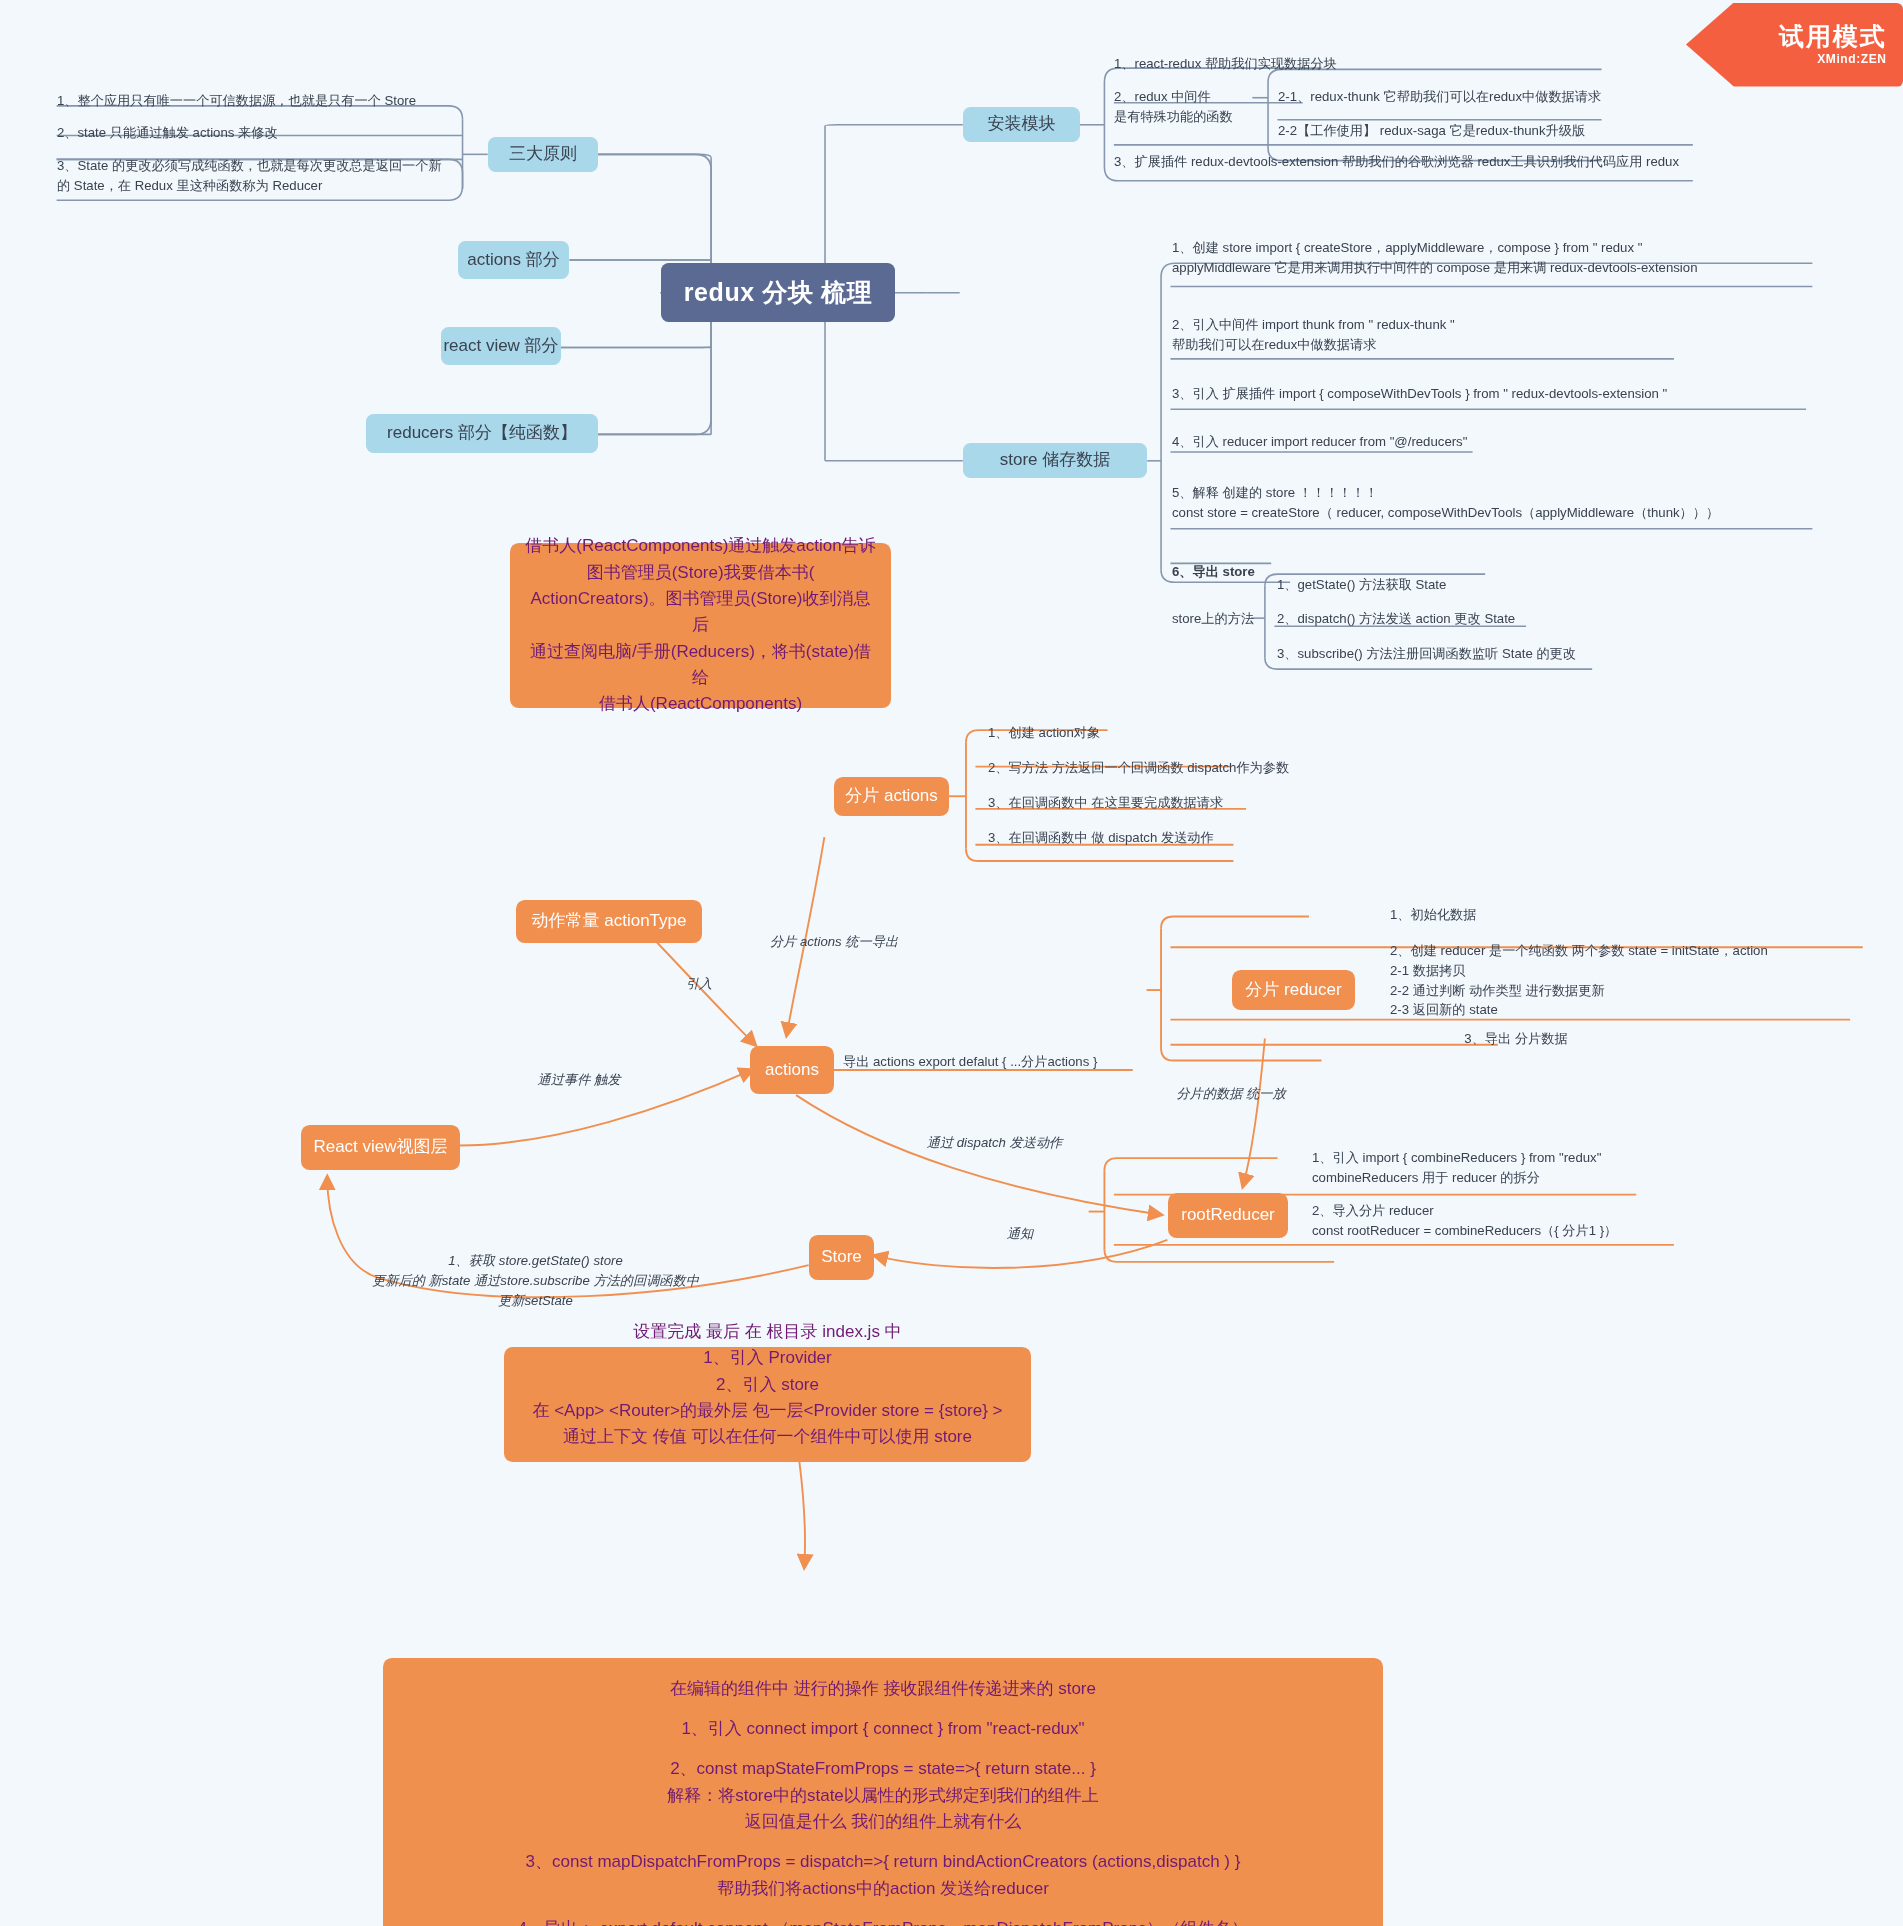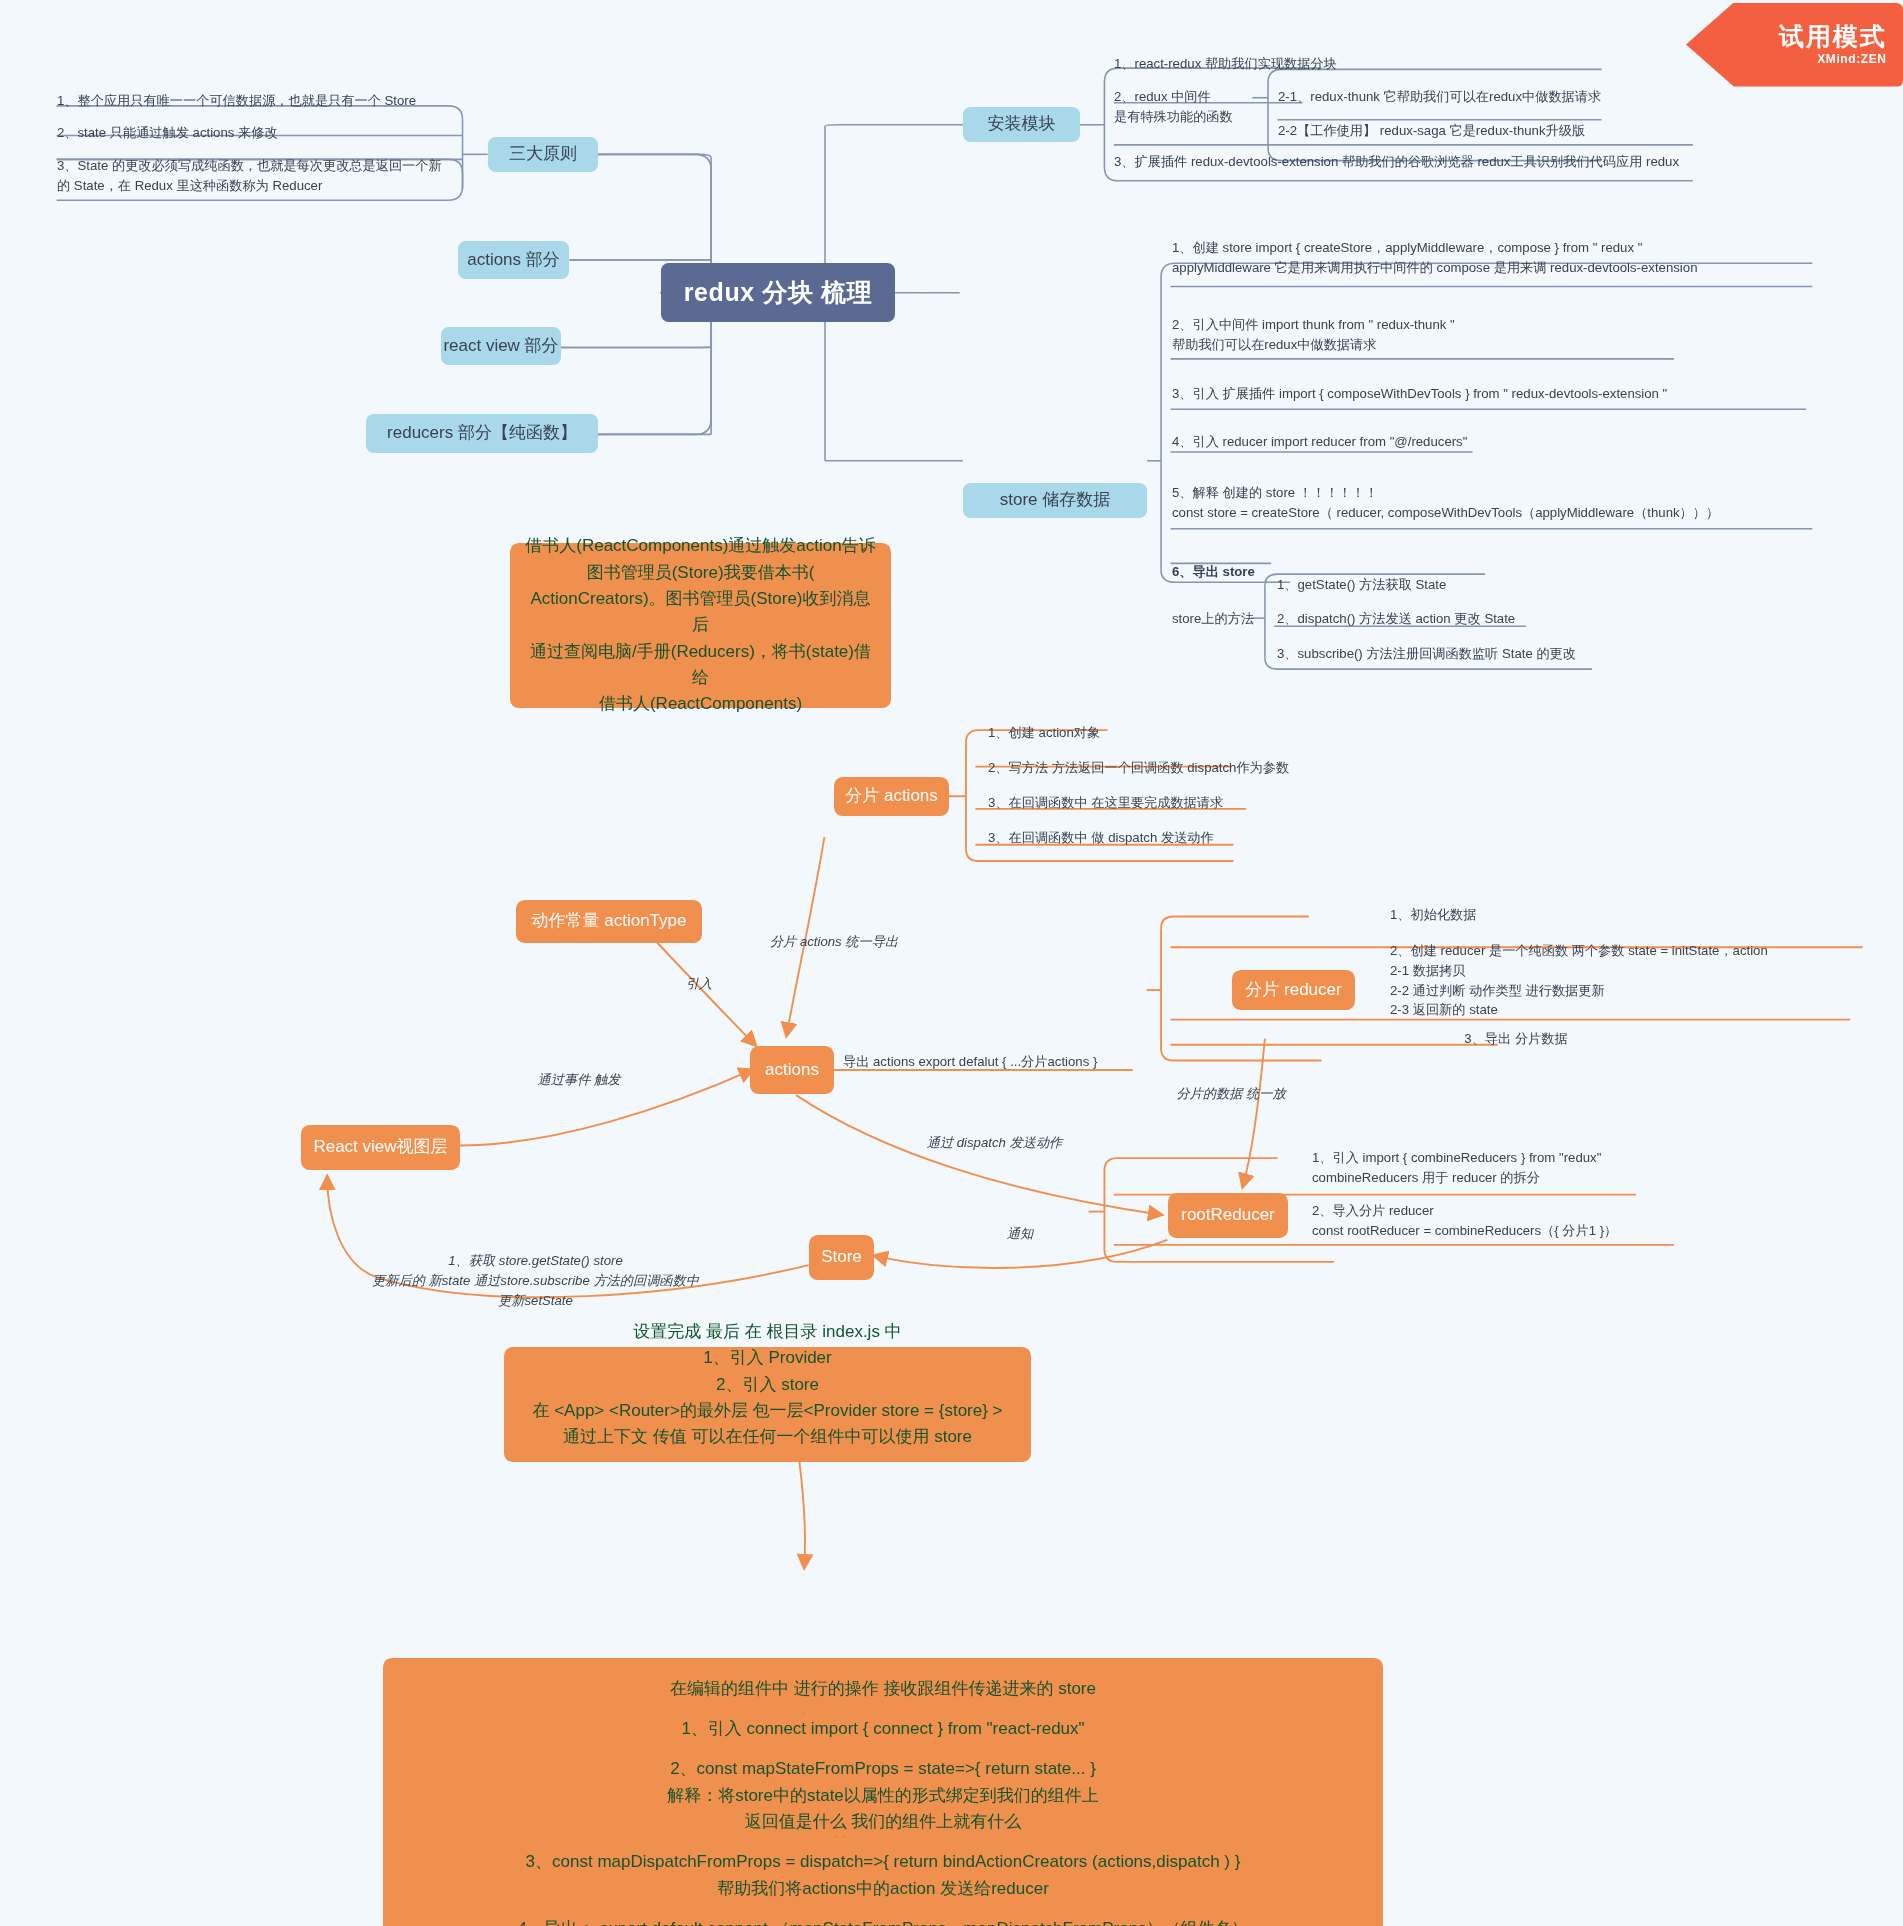--- a/index.html
+++ b/index.html
@@ -49,21 +49,21 @@
     font-size: 17px;
   }
   .orange-node {
     background: #f18f4f;
     color: #ffffff;
     border-radius: 8.8px;
     font-size: 17px;
   }
   .orange-panel {
     background: #f0904f;
-    color: #14532d;
+    color: #701a75;
     border-radius: 8.8px;
     font-size: 17px;
     line-height: 1.55;
     padding: 11.3px 14px;
     flex-direction: column;
   }
   .orange-panel .ln { display: block; }
   .orange-panel .sp { display: block; height: 14px; }
 
   
@@ -334,21 +334,21 @@
   <div class="node blue" style="left:963px; top:107px; width:117px; height:35px;">安装模块</div>
 
   <div class="leaf" style="left:1114px; top:54px; width:340px;">1、react-redux  帮助我们实现数据分块</div>
   <div class="leaf" style="left:1114px; top:87px; width:157px;">2、redux 中间件
 是有特殊功能的函数</div>
   <div class="leaf" style="left:1114px; top:152px; width:617px;">3、扩展插件 redux-devtools-extension  帮助我们的谷歌浏览器 redux工具识别我们代码应用 redux</div>
 
   <div class="leaf" style="left:1278px; top:87px; width:378px;">2-1、redux-thunk 它帮助我们可以在redux中做数据请求</div>
   <div class="leaf" style="left:1278px; top:121px; width:378px;">2-2【工作使用】  redux-saga  它是redux-thunk升级版</div>
 
-  <div class="node blue" style="left:963px; top:443px; width:184px; height:35px;margin-top:40px;">store 储存数据</div>
+  <div class="node blue" style="left:963px; top:443px; width:184px; height:35px;">store 储存数据</div>
 
   <div class="leaf" style="left:1172px; top:238px; width:667px;">1、创建 store  import { createStore，applyMiddleware，compose } from " redux "
     applyMiddleware 它是用来调用执行中间件的  compose 是用来调 redux-devtools-extension</div>
   <div class="leaf" style="left:1172px; top:315px; width:567px;">2、引入中间件  import  thunk  from " redux-thunk "
     帮助我们可以在redux中做数据请求</div>
   <div class="leaf" style="left:1172px; top:384px; width:636px;">3、引入 扩展插件  import { composeWithDevTools } from " redux-devtools-extension "</div>
   <div class="leaf" style="left:1172px; top:432px; width:441px;">4、引入 reducer  import reducer from "@/reducers"</div>
   <div class="leaf" style="left:1172px; top:483px; width:667px;">5、解释 创建的 store ！！！！！！
     const  store = createStore（ reducer,  composeWithDevTools（applyMiddleware（thunk）））</div>
   <div class="leaf" style="left:1172px; top:562px; width:189px;font-weight:bold;">6、导出 store</div>

